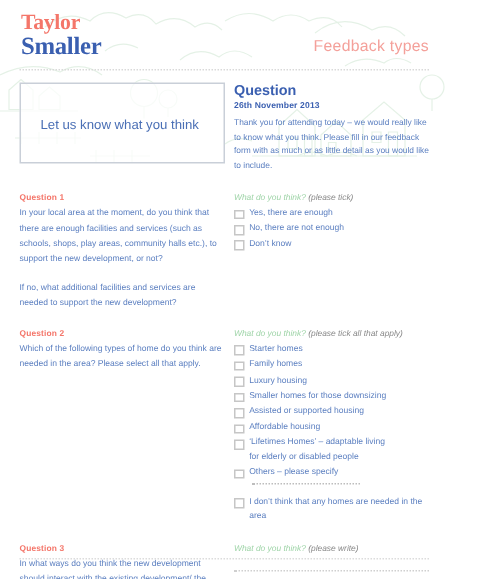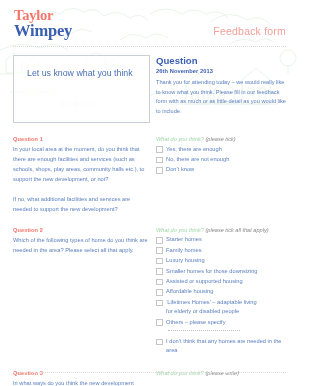--- a/index.html
+++ b/index.html
@@ -89,23 +89,23 @@
   .col-right {
     flex: 1 1 auto;
     min-width: 0;
   }
 
   
   .intro-row { margin-top: 8px; }
   .callout {
     border: 1px solid #c9cfd8;
     background: rgba(255,255,255,0.72);
-    height: 68px;
+    height: 54px;
     box-sizing: border-box;
-    padding: 11px 10px 0 13px;
+    padding: 21px 10px 0 13px;
     font-size: 8.8px;
     line-height: 1.55;
     color: #4a6fb5;
   }
   .place-title {
     font-size: 9.6px;
     font-weight: bold;
     color: #3a5fb0;
     line-height: 1.2;
   }
@@ -232,23 +232,23 @@
     <path d="M70 34 q10 -8 22 -2"></path>
     <path d="M230 44 q12 -8 26 -2 q8 -6 18 0"></path>
     <path d="M150 96 q8 -6 18 -2"></path>
     <path d="M60 104 h40 M64 100 v8 M76 100 v8 M88 100 v8"></path>
   </g>
 </svg>
 
 <div class="header">
   <div class="logo">
     <span class="logo-taylor">Taylor</span>
-    <span class="logo-wimpey">Wimpey</span>
-  </div>
-  <div class="feedback-title">Feedback form</div>
+    <span class="logo-wimpey">Smaller</span>
+  </div>
+  <div class="feedback-title">Feedback types</div>
 </div>
 <div class="rule"></div>
 
 <div class="sheet">
 
   <div class="row intro-row">
     <div class="col-left">
       <div class="callout">Let us know what you think</div>
     </div>
     <div class="col-right">

